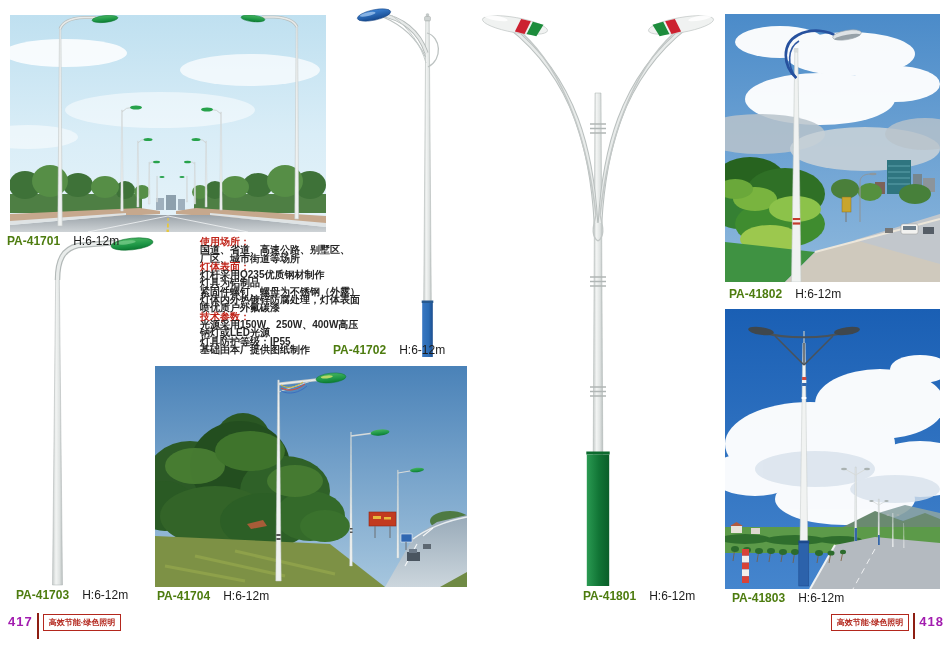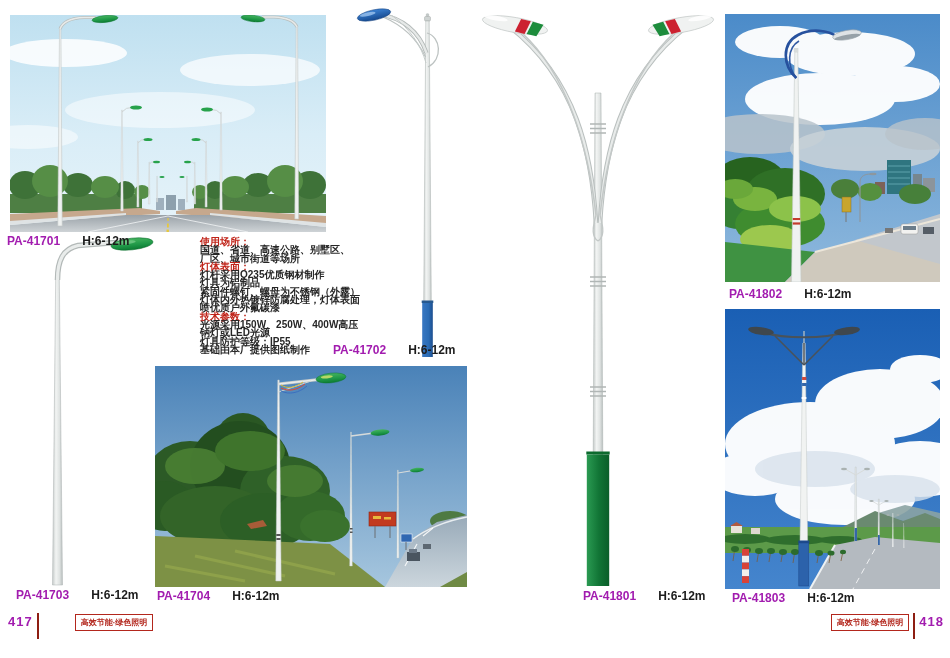--- a/index.html
+++ b/index.html
@@ -1,32 +1,32 @@
 <!DOCTYPE html>
 <html><head>
 <meta charset="utf-8">
 <style>
   html,body{margin:0;padding:0;background:#fff;}
   .page{position:relative;width:950px;height:658px;background:#ffffff;overflow:hidden;
         font-family:"Liberation Sans","DejaVu Sans",sans-serif;}
   .abs{position:absolute;}
   .plabel{position:absolute;font-size:12px;white-space:nowrap;letter-spacing:0;}
-  .plabel .code{color:#a21caf;font-weight:bold;}
-  .plabel .spec{color:#1c1c1c;font-weight:bold;margin-left:22px;}
+  .plabel .code{color:#4d7c0f;font-weight:bold;}
+  .plabel .spec{color:#1c1c1c;font-weight:normal;margin-left:13px;}
   .info{position:absolute;left:200px;top:238px;width:170px;font-size:10px;line-height:8.3px;
         color:#262626;font-weight:bold;}
   .info .h{color:#c02318;}
   .info div{white-space:nowrap;}
   .footer{position:absolute;top:613px;display:flex;align-items:flex-start;}
   .footer.left{left:8px;}
   .footer.right{right:6px;}
   .pagenum{font-size:13px;font-weight:bold;color:#a21caf;letter-spacing:1px;padding-top:1px;}
   .vline{width:2px;height:26px;background:#8e1e12;margin:0 4px;}
   .slogan{border:1px solid #b3271d;color:#b3271d;font-size:8px;font-weight:bold;
-          padding:2px 5px;margin-top:1px;white-space:nowrap;margin-left:32px;}
+          padding:2px 5px;margin-top:1px;white-space:nowrap;}
   svg{display:block;}
 </style>
 </head>
 <body>
 
 <div class="page">
 
   <div class="abs" style="left:10px;top:15px;width:316px;height:217px;">
     <svg viewBox="0 0 316 217" width="316" height="217">
       <defs>

